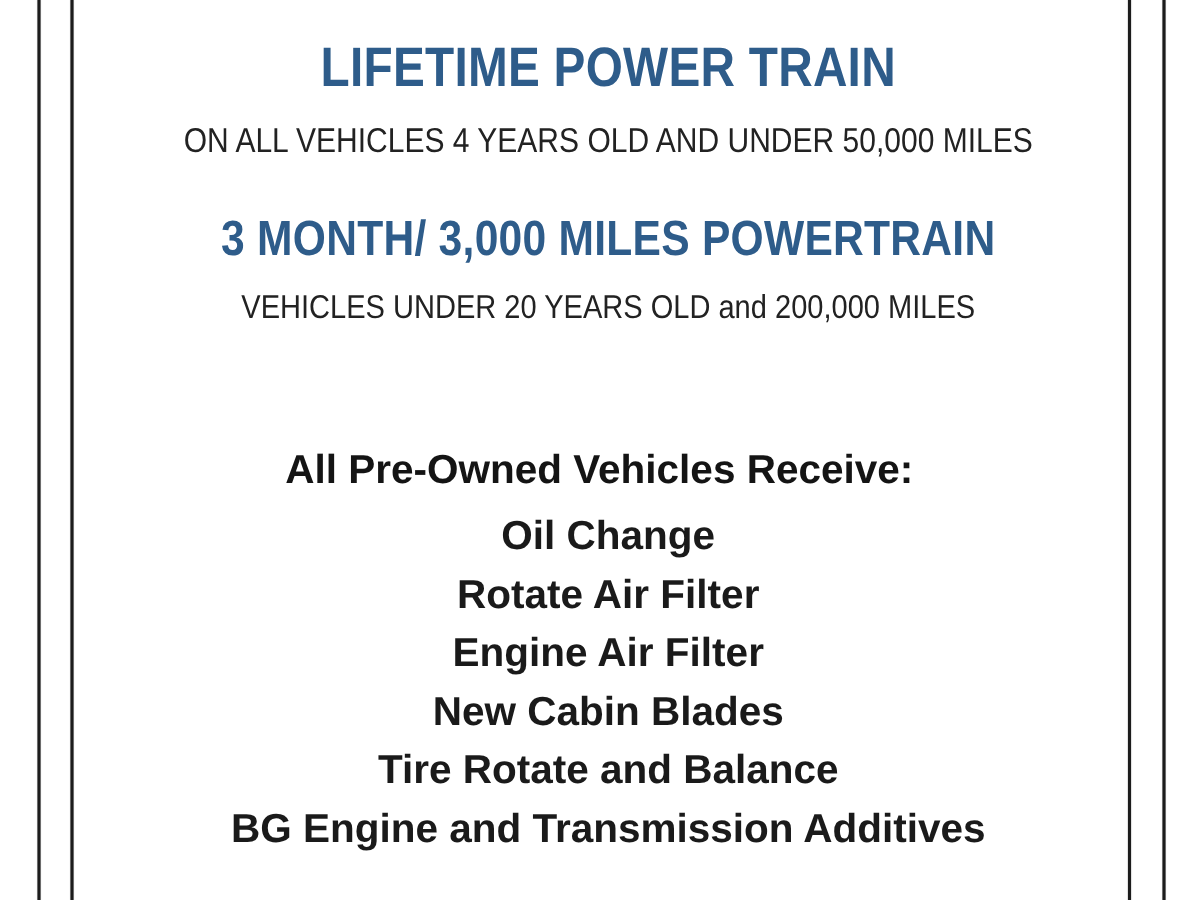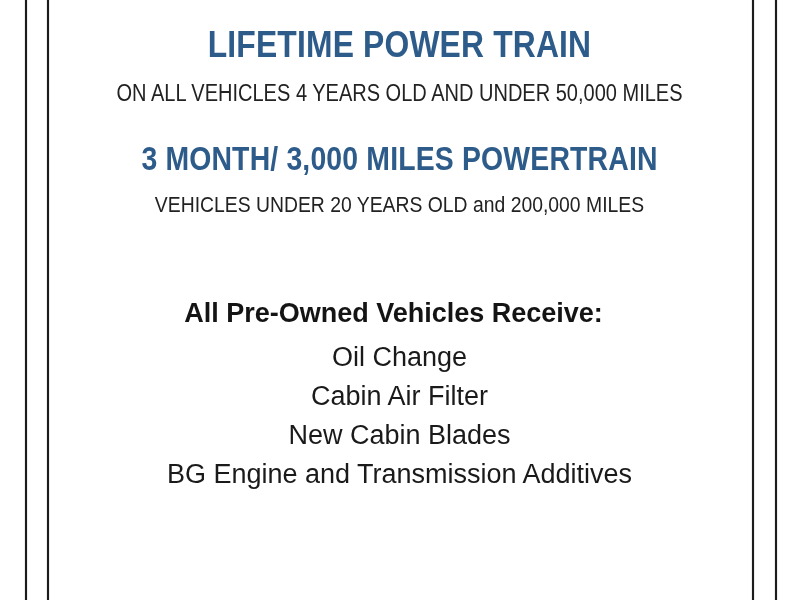--- a/index.html
+++ b/index.html
@@ -39,20 +39,21 @@
   #rule-right-outer { left: 775px; }
 
   
   #content {
     position: absolute;
     left: 47px;
     top: 0;
     width: 705px;
     height: 424px;
     text-align: center;
+    padding-left: 12px;
   }
 
   .headline {
     color: #2e5c8a;
     font-weight: 700;
     font-stretch: condensed;
     letter-spacing: 0.2px;
     line-height: 1;
     white-space: nowrap;
     transform-origin: center top;
@@ -112,21 +113,21 @@
     margin: 0 12px 11px 0;
     white-space: nowrap;
   }
   #services-list {
     list-style: none;
     margin: 0;
     padding: 0;
   }
   #services-list li {
     color: #1a1a1a;
-    font-weight: 400;
+    font-weight: 700;
     font-size: 27px;
     line-height: 39px;
     white-space: nowrap;
   }
 </style>
 </head>
 <body style="background: rgb(255, 255, 255);">
 
 <div id="poster" style="background: rgb(255, 255, 255);">
 
@@ -144,21 +145,23 @@
     <div class="headline" id="headline-3month" style="color: rgb(46, 92, 138);">3 MONTH/ 3,000 MILES POWERTRAIN</div>
 
     <div class="subline" id="subline-3month">VEHICLES UNDER 20 YEARS OLD and 200,000 MILES</div>
 
     <div id="services-block">
 
       <div id="services-heading">All Pre-Owned Vehicles Receive:</div>
 
       <ul id="services-list">
           <li>Oil Change</li>
-          <li>Cabin Air Filter</li>
+          <li>Rotate Air Filter</li>
+          <li>Engine Air Filter</li>
           <li>New Cabin Blades</li>
+          <li>Tire Rotate and Balance</li>
           <li>BG Engine and Transmission Additives</li>
         </ul>
 
     </div>
 
   </div>
 </div>
 
 </body></html>

